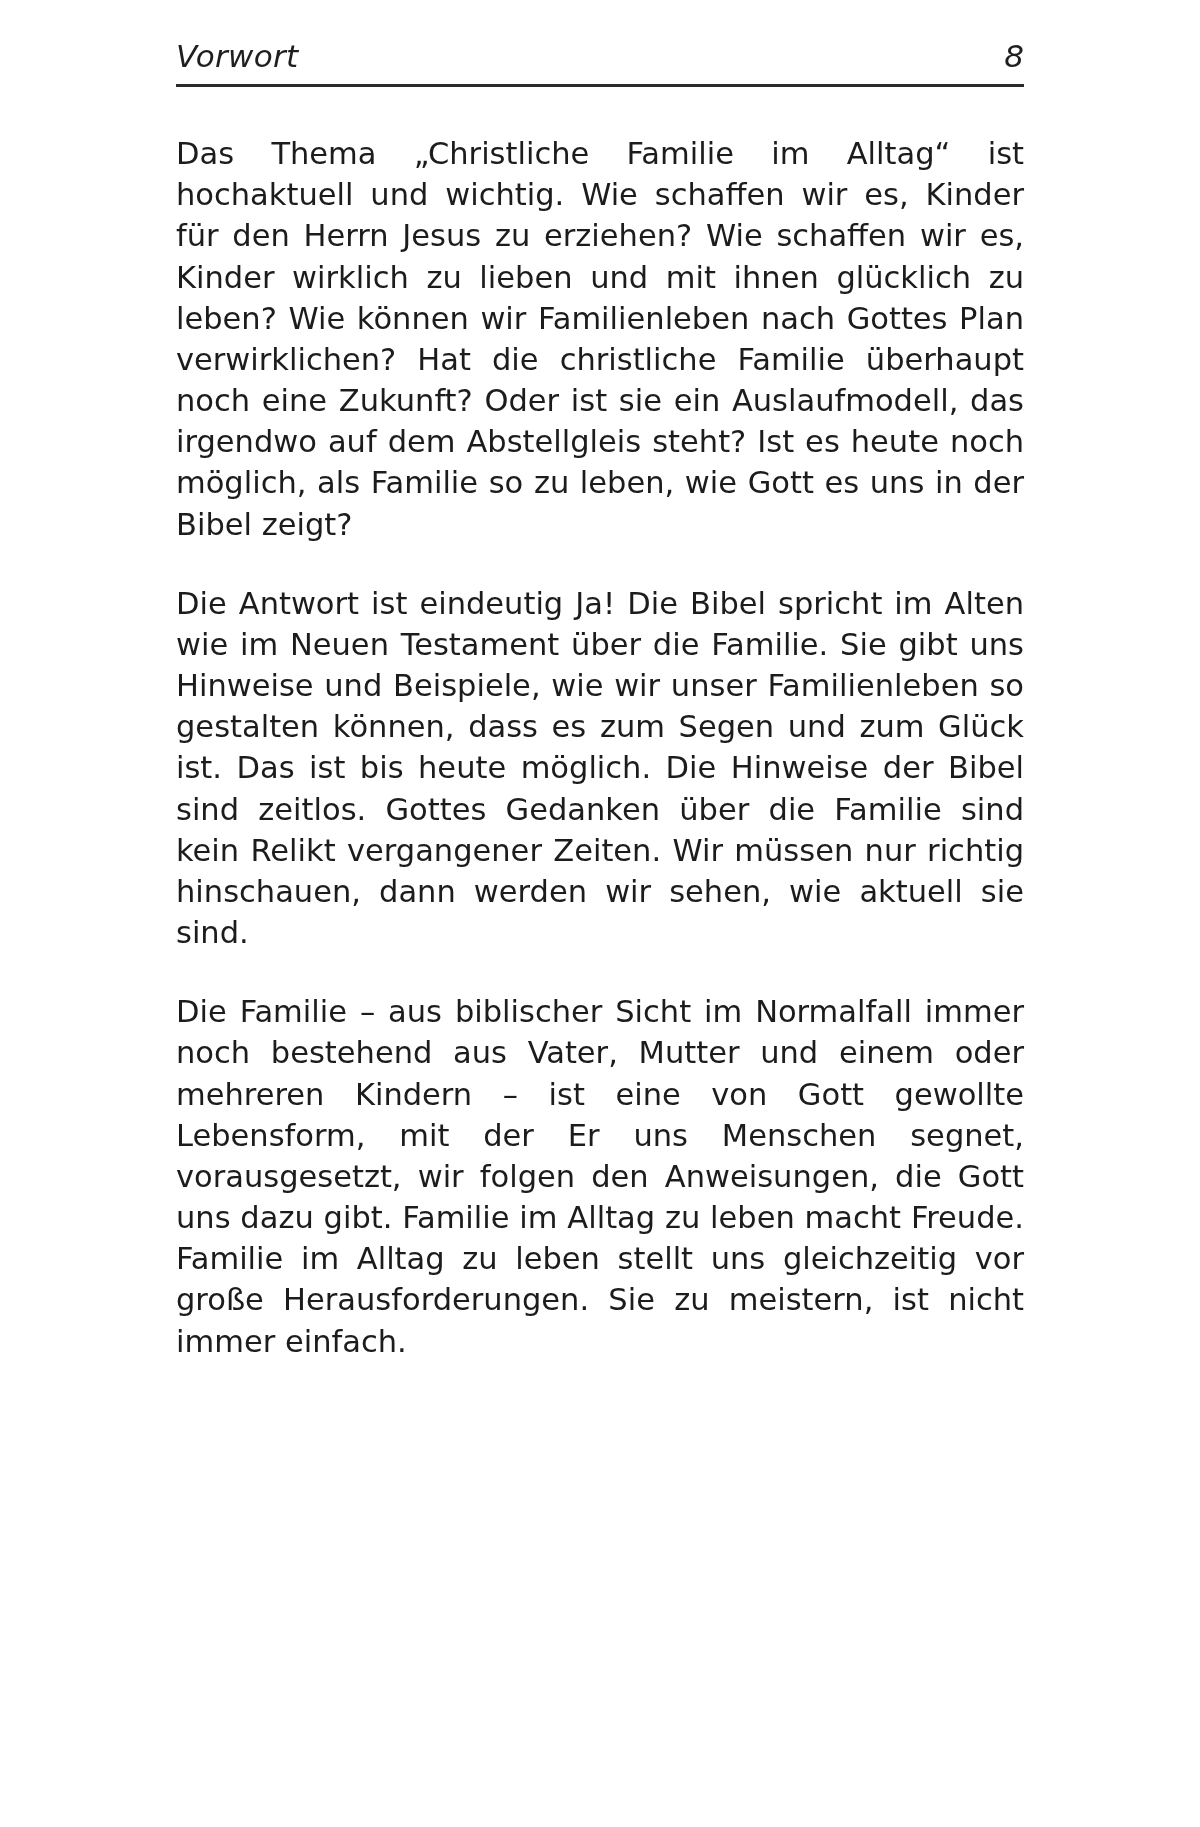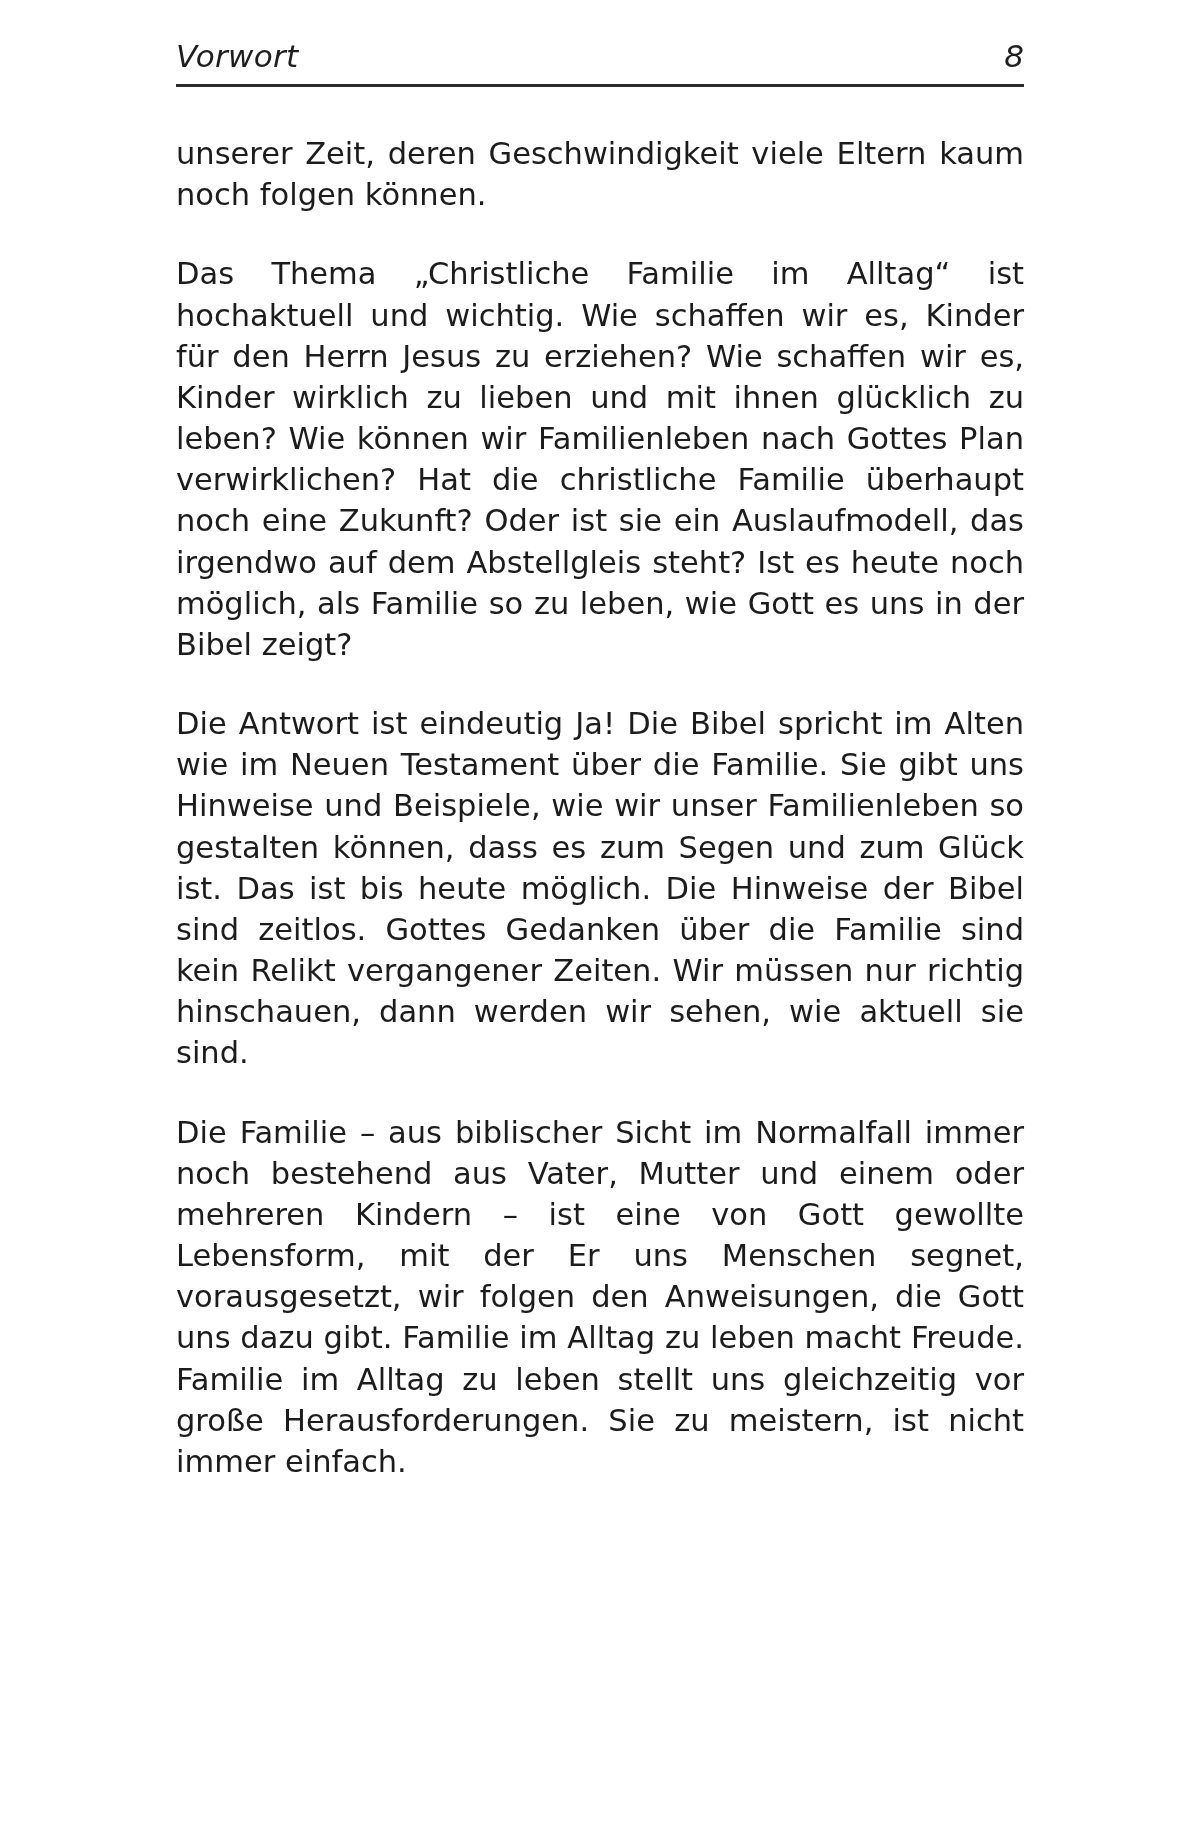--- a/index.html
+++ b/index.html
@@ -60,19 +60,18 @@
 <body>
 
 <div class="page">
 
   <div class="running-head">
     <span class="title">Vorwort</span>
     <span class="folio">8</span>
   </div>
 
   <div class="body-text">
-    <p>unserer Zeit, deren Geschwindigkeit viele Eltern kaum noch folgen können.</p>
     <p>Das Thema „Christliche Familie im Alltag“ ist hochaktuell und wichtig. Wie schaffen wir es, Kinder für den Herrn Jesus zu erziehen? Wie schaffen wir es, Kinder wirklich zu lieben und mit ihnen glücklich zu leben? Wie können wir Familienleben nach Gottes Plan verwirklichen? Hat die christliche Familie überhaupt noch eine Zukunft? Oder ist sie ein Auslaufmodell, das irgendwo auf dem Abstellgleis steht? Ist es heute noch möglich, als Familie so zu leben, wie Gott es uns in der Bibel zeigt?</p>
     <p>Die Antwort ist eindeutig Ja! Die Bibel spricht im Alten wie im Neuen Testament über die Familie. Sie gibt uns Hinweise und Beispiele, wie wir unser Familienleben so gestalten können, dass es zum Segen und zum Glück ist. Das ist bis heute möglich. Die Hinweise der Bibel sind zeitlos. Gottes Gedanken über die Familie sind kein Relikt vergangener Zeiten. Wir müssen nur richtig hinschauen, dann werden wir sehen, wie aktuell sie sind.</p>
     <p>Die Familie – aus biblischer Sicht im Normalfall immer noch bestehend aus Vater, Mutter und einem oder mehreren Kindern – ist eine von Gott gewollte Lebensform, mit der Er uns Menschen segnet, vorausgesetzt, wir folgen den Anweisungen, die Gott uns dazu gibt. Familie im Alltag zu leben macht Freude. Familie im Alltag zu leben stellt uns gleichzeitig vor große Herausforderungen. Sie zu meistern, ist nicht immer einfach.</p>
   </div>
 
 </div>
 
 </body></html>

